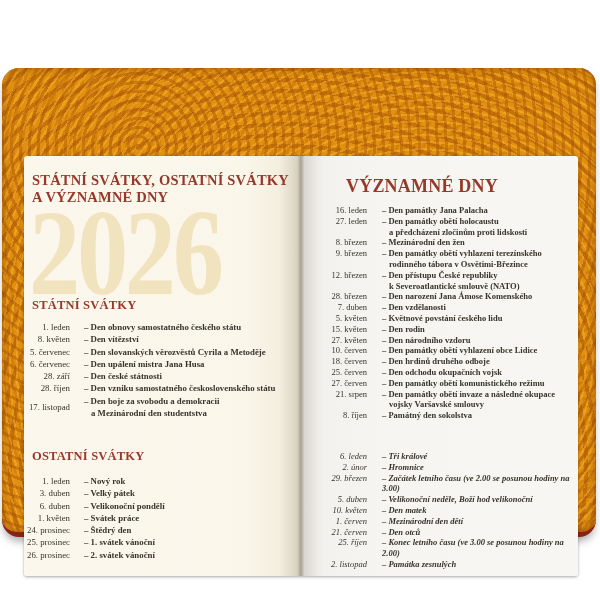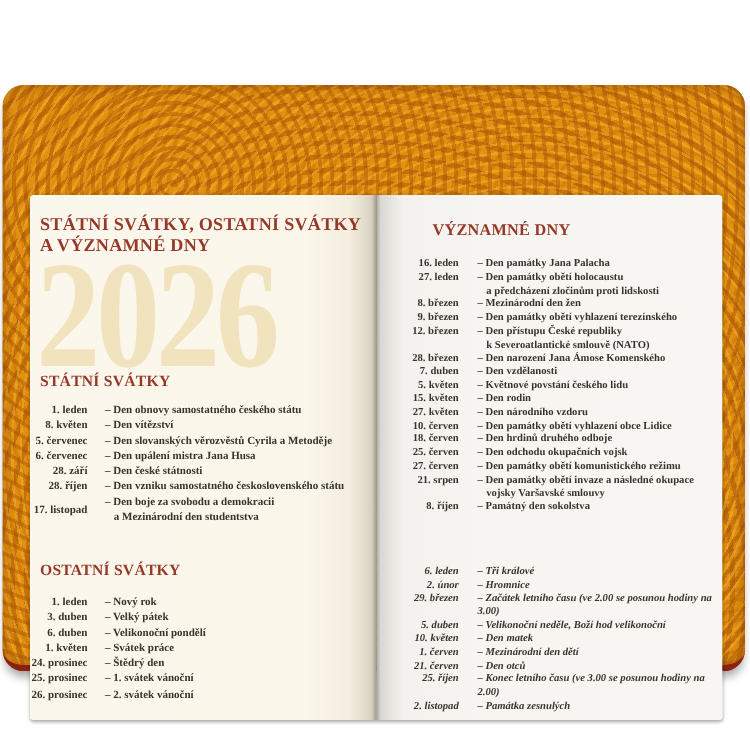--- a/index.html
+++ b/index.html
@@ -48,30 +48,30 @@
     color:#f2e3bf;font-size:122px;line-height:1;font-weight:bold;
     letter-spacing:-4px;transform:scaleX(.84);transform-origin:left top;
     white-space:nowrap;
   }
   .section-heading{
     position:absolute;left:8px;
     color:#96392a;font-weight:bold;font-size:12.5px;letter-spacing:.2px;
   }
   .h-statni{top:142px;}
   .h-ostatni{top:293px;}
-  .h-vyznamne{left:45px;top:20px;font-size:13px;}
+  .h-vyznamne{left:45px;top:20px;font-size:18px;}
   .list{position:absolute;left:0;right:2px;}
   .l-statni{top:165px;}
   .l-ostatni{top:319px;}
   .l-vyznamne{top:49px;}
   .l-vyznamne2{top:295px;}
   .entry{display:flex;align-items:flex-start;color:#38332c;}
   .page-left .entry{font-size:8.8px;line-height:12.3px;align-items:center;}
   .page-right .entry{font-size:8.5px;line-height:10.8px;}
-  .entry-date{flex:none;text-align:right;font-weight:bold;}
+  .entry-date{flex:none;text-align:right;font-weight:normal;}
   .page-left .entry-date{width:46px;}
   .page-right .entry-date{width:66px;}
   .entry-text{font-weight:bold;}
   .page-left .entry-text{margin-left:14px;}
   .page-right .entry-text{margin-left:15px;}
   .entry-line{display:block;}
   .entry-line + .entry-line{padding-left:7px;}
   .italic .entry-date,.italic .entry-text{font-style:italic;}
 </style>
 </head>
@@ -198,20 +198,21 @@
           <div class="entry">
             <span class="entry-date">8. březen</span>
             <span class="entry-text">
               <span class="entry-line">– Mezinárodní den žen</span>
             </span>
           </div>
           <div class="entry">
             <span class="entry-date">9. březen</span>
             <span class="entry-text">
               <span class="entry-line">– Den památky obětí vyhlazení terezínského</span>
+              <span class="entry-line">rodinného tábora v Osvětimi-Březince</span>
             </span>
           </div>
           <div class="entry">
             <span class="entry-date">12. březen</span>
             <span class="entry-text">
               <span class="entry-line">– Den přístupu České republiky</span>
               <span class="entry-line">k Severoatlantické smlouvě (NATO)</span>
             </span>
           </div>
           <div class="entry">

